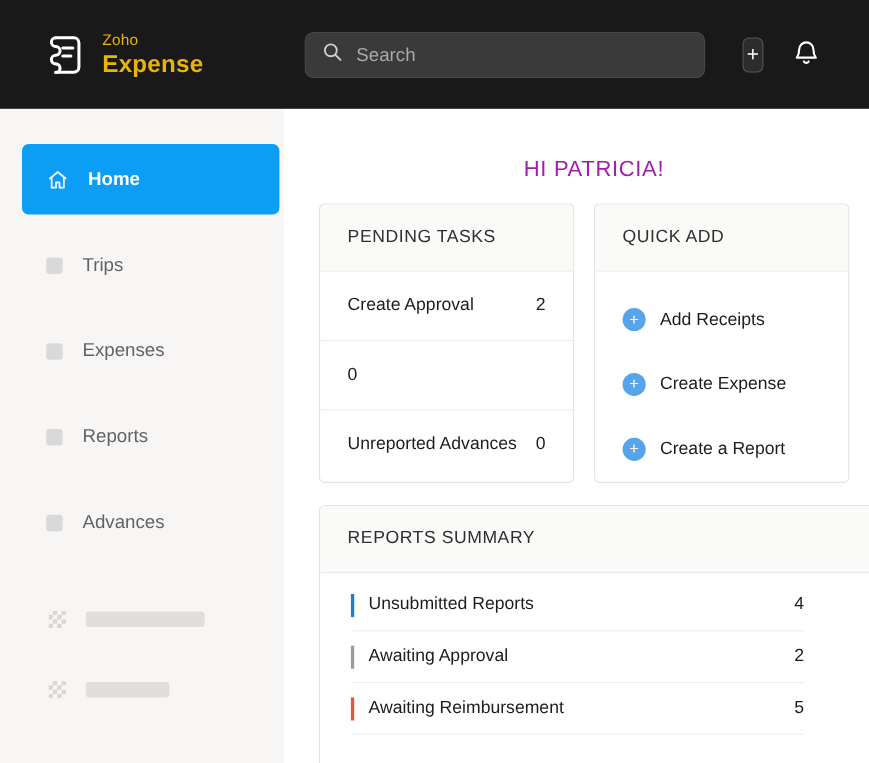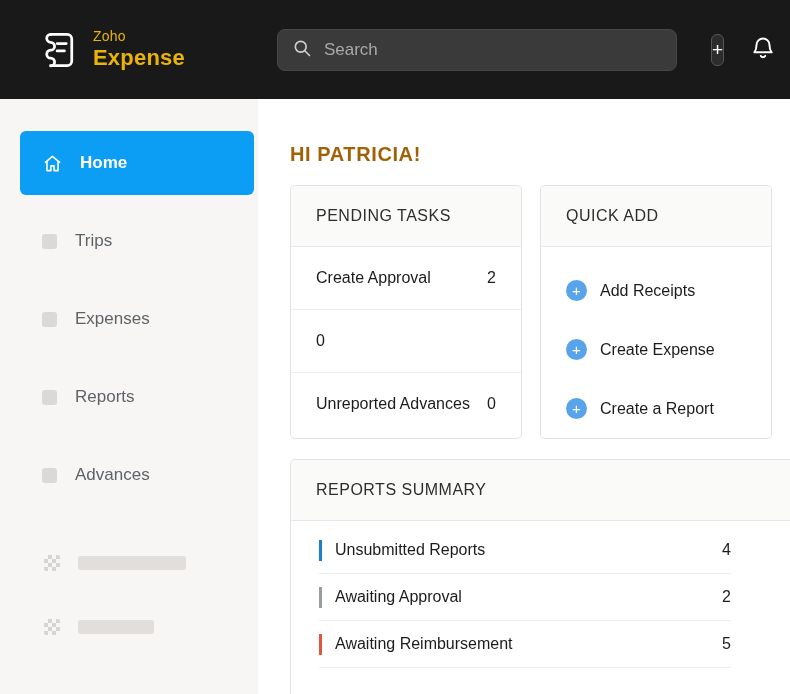--- a/index.html
+++ b/index.html
@@ -6,21 +6,21 @@
   html,body { width:790px; height:694px; overflow:hidden; background:#fff;
     font-family:"Liberation Sans", sans-serif; }
 
   
   .topbar { height:99px; background:#191919; display:flex; align-items:center;
     padding:0 44px 0 36px; }
   .brand { display:flex; align-items:center; gap:13px; color:#eab308; }
   .brand svg { display:block; }
   .brand-zoho { display:block; font-size:14px; font-weight:400; letter-spacing:.2px; }
   .brand-expense { display:block; font-size:22px; font-weight:700; letter-spacing:.2px; margin-top:1px; }
-  .search-box { margin-left:92px; width:400px; height:42px; background:#3a3a3a;
+  .search-box { margin-left:92px; width:364px; height:42px; background:#3a3a3a;
     border:1px solid #474747; border-radius:8px; display:flex; align-items:center;
     padding:0 14px; gap:12px; flex-shrink:0; }
   .search-box input { flex:1; background:transparent; border:none; outline:none;
     color:#e8e8e8; font-size:17px; font-family:inherit; }
   .search-box input::placeholder { color:#a9a9a9; }
   .plus-btn { margin-left:34px; width:33px; height:32px; background:#2c2c2c;
     border:1px solid #565656; border-radius:6px; color:#fff; font-size:19px;
     line-height:1; display:flex; align-items:center; justify-content:center; cursor:pointer; }
   .bell-btn { margin-left:26px; background:none; border:none; cursor:pointer; display:flex; }
 
@@ -40,22 +40,22 @@
     background-image:
       linear-gradient(45deg,#d7d5d2 25%,transparent 25%,transparent 75%,#d7d5d2 75%),
       linear-gradient(45deg,#d7d5d2 25%,transparent 25%,transparent 75%,#d7d5d2 75%);
     background-size:8px 8px; background-position:0 0,4px 4px; }
   .skeleton-bar { height:14px; background:#e1dedb; border-radius:3px; margin-left:18px; }
   .skeleton-bar.w1 { width:108px; }
   .skeleton-bar.w2 { width:76px; }
 
   
   .main { flex:1; background:#fff; padding:44px 0 0 32px; overflow:hidden; }
-  .greeting { font-size:20px; font-weight:700; letter-spacing:.6px; color:#a16207;
-    margin-bottom:19px; }
+  .greeting { font-size:20px; font-weight:400; letter-spacing:.6px; color:#a21caf;
+    margin-bottom:19px;text-align:center; }
   .cards-row { display:flex; gap:18px; width:584px; }
   .card { background:#fff; border:1px solid #e3e3e3; border-radius:5px; width:232px;
     flex-shrink:0; }
   .card-header { padding:21px 25px; background:#fafaf9; border-bottom:1px solid #e8e8e8;
     font-size:16px; font-weight:500; letter-spacing:.5px; color:#2e2e2e;
     border-radius:5px 5px 0 0; }
 
   .task-row { display:flex; justify-content:space-between; align-items:center;
     padding:22px 25px; font-size:16px; color:#1c1c1c; border-bottom:1px solid #ededed; }
   .task-row:last-child { border-bottom:none; }

